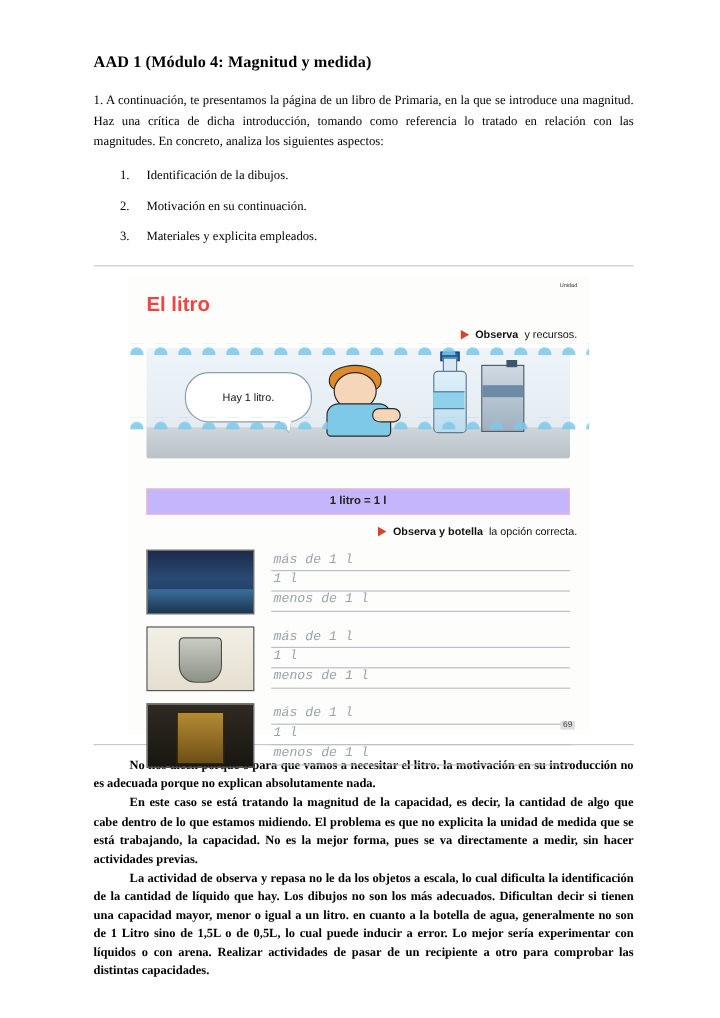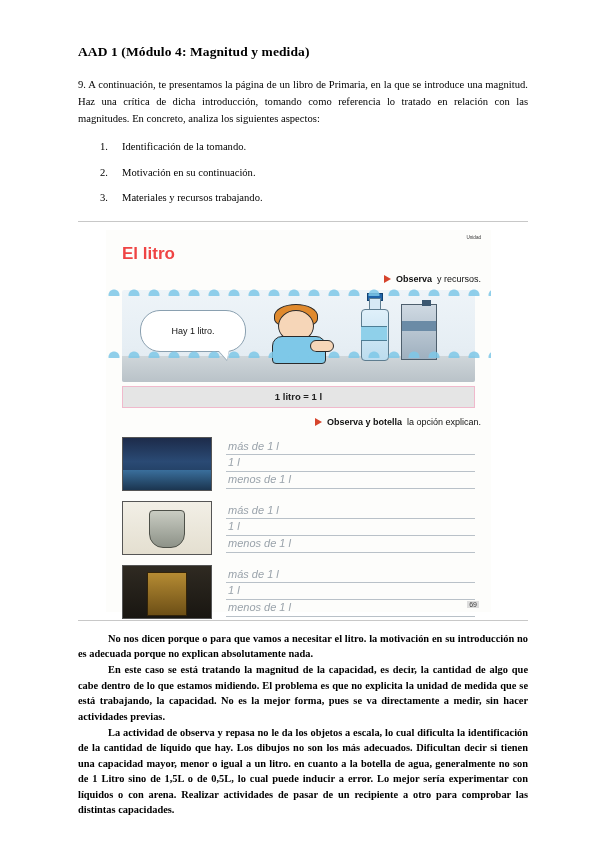--- a/index.html
+++ b/index.html
@@ -117,21 +117,21 @@
     overflow: hidden;
   }
   .table-strip {
     position: absolute;
     left: 0; right: 0; bottom: 0;
     height: 26px;
     background: linear-gradient(180deg,#cfd6da,#b9c2c8);
   }
   .bubble {
     position: absolute;
-    left: 18px; top: 20px;
+    left: 32px; top: 20px;
     width: 104px; height: 40px;
     background: #ffffff;
     border: 1.4px solid #8aa0b0;
     border-radius: 20px;
     display: flex;
     align-items: center;
     justify-content: center;
     font-family: "Liberation Sans", sans-serif;
     font-size: 9px;
     color: #111;
@@ -221,23 +221,23 @@
     position: absolute; left: 0; right: 0; top: 16px;
     height: 10px; background: #6b8ba6;
   }
   .carton .cap2 {
     position: absolute; right: 5px; top: -5px;
     width: 9px; height: 6px; background: #3b5770;
   }
 
   
   .equiv {
-    margin: 4px 6px 0 6px;
+    margin: 25px 6px 0 6px;
     height: 20px;
-    background: #e5e5e5;
+    background: #c4b5fd;
     border: 1px solid #f0b9cc;
     display: flex;
     align-items: center;
     justify-content: center;
     font-family: "Liberation Sans", sans-serif;
     font-size: 9.5px;
     font-weight: bold;
     color: #222;
   }
 
@@ -288,21 +288,21 @@
     background-size: 20px 10px;
     opacity: .85;
   }
   .wave.w1 { top: 56px; }
   .wave.w2 { top: 118px; }
   .options {
     margin-left: 14px;
     flex: 1 1 auto;
   }
   .opt {
-    font-family: Liberation Sans, sans-serif;
+    font-family: Liberation Mono, monospace;
     font-style: italic;
     font-size: 11px;
     color: #9aa3ab;
     border-bottom: 1px solid #b9c1c8;
     padding: 1px 0 1px 2px;
     line-height: 1.25;
   }
   .pagenum {
     position: absolute;
     right: 12px; bottom: 4px;
@@ -323,34 +323,34 @@
     margin: 0 0 1px 0;
   }
 </style>
 </head>
 <body>
 
 <div class="page">
 
   <h1 class="doc-title">AAD 1 (Módulo 4: Magnitud y medida)</h1>
 
-  <p class="intro-para">9. A continuación, te presentamos la página de un libro de Primaria, en la que se introduce una magnitud. Haz una crítica de dicha introducción, tomando como referencia lo tratado en relación con las magnitudes. En concreto, analiza los siguientes aspectos:</p>
+  <p class="intro-para">1. A continuación, te presentamos la página de un libro de Primaria, en la que se introduce una magnitud. Haz una crítica de dicha introducción, tomando como referencia lo tratado en relación con las magnitudes. En concreto, analiza los siguientes aspectos:</p>
 
   <ul class="numbered-list">
     <li>
       <span class="num">1.</span>
-      <span>Identificación de la tomando.</span>
+      <span>Identificación de la dibujos.</span>
     </li>
     <li>
       <span class="num">2.</span>
       <span>Motivación en su continuación.</span>
     </li>
     <li>
       <span class="num">3.</span>
-      <span>Materiales y recursos trabajando.</span>
+      <span>Materiales y explicita empleados.</span>
     </li>
   </ul>
 
   <div class="figure">
     <div class="book-page">
 
       <div class="unidad-label">Unidad</div>
 
       <div class="book-title">El litro</div>
 
@@ -383,21 +383,21 @@
         </div>
       </div>
 
       <div class="equiv">
         <span>1 litro = 1 l</span>
       </div>
 
       <div class="section-head" style="margin-top:9px">
         <span class="arrow"></span>
         <b>Observa y botella</b>
-        <span>la opción explican.</span>
+        <span>la opción correcta.</span>
       </div>
 
       <div class="rows">
         <div class="wave w1"></div>
         <div class="wave w2"></div>
 
         <div class="row">
           <div class="thumb lake"></div>
           <div class="options">
             <div class="opt">más de 1 l</div>

